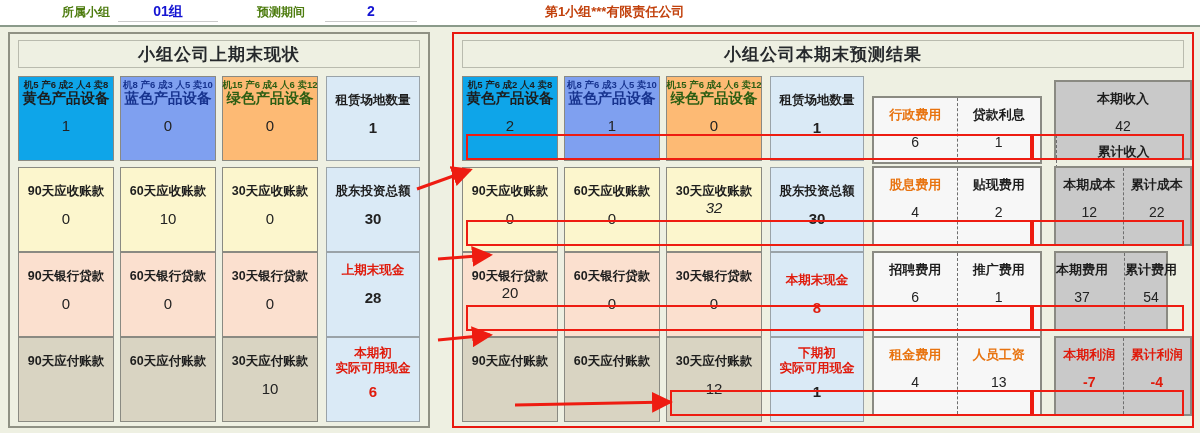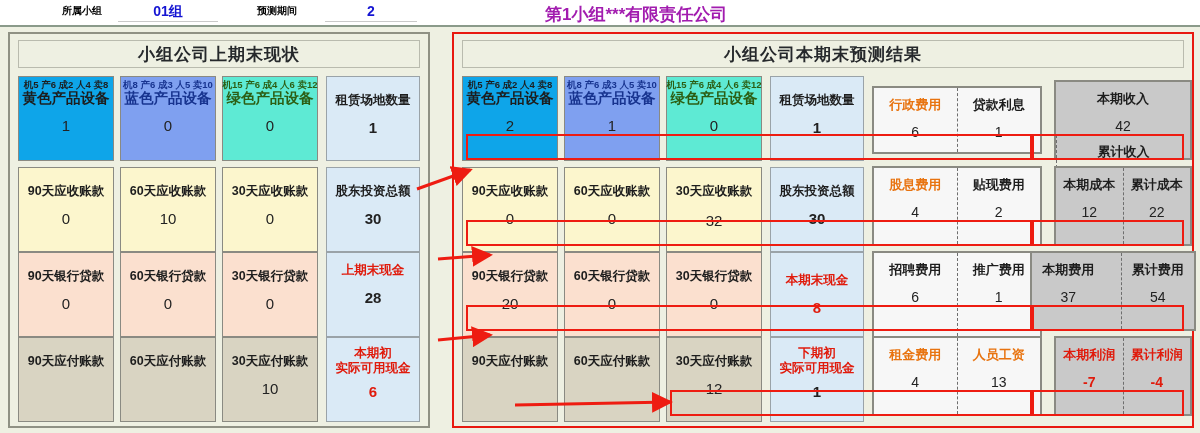--- a/index.html
+++ b/index.html
@@ -15,34 +15,34 @@
   .topbar {
     position: absolute; left: 0; top: 0; width: 1200px; height: 26px;
     background: #ffffff;
   }
   .topbar-rule {
     position: absolute; left: 0; top: 25px; width: 1200px; height: 2px;
     background: #8a9a8a;
   }
   .tb-label {
     position: absolute; top: 4px;
-    font-size: 10px; color: #000000; font-weight: bold;
+    font-size: 12px; color: #4d7c0f; font-weight: bold;
     white-space: nowrap;
   }
   .tb-value {
     position: absolute; top: 3px;
     font-size: 14px; color: #1414d2; font-weight: bold;
     text-align: center; white-space: nowrap;
   }
   .tb-underline {
     position: absolute; top: 21px; height: 1px; background: #c9c9c9;
   }
   .tb-company {
     position: absolute; top: 3px; left: 545px;
-    font-size: 17px; color: #a21caf; font-weight: bold; white-space: nowrap;
+    font-size: 13px; color: #c2410c; font-weight: bold; white-space: nowrap;
   }
 
   
   .page {
     position: absolute; left: 0; top: 27px; width: 1200px; height: 406px;
     background: #eef0e2;
   }
 
   
   .panel {
@@ -84,21 +84,21 @@
   }
   .cell .val {
     font-size: 15px; line-height: 18px; color: #222; margin-top: 4px;
   }
   .cell .val.b   { font-weight: bold; }
   .cell .val.red { color: #e01b0c; font-weight: bold; }
 
   
   .c-yellow { background: #0ea5e9; }
   .c-blue   { background: #7fa0f0; }
-  .c-green  { background: #5eead4; }
+  .c-green  { background: #fdba74; }
   .c-lblue  { background: #daeaf6; border-color: #9aa3a8; }
   .c-cream  { background: #fcf6cd; }
   .c-peach  { background: #fbe0cf; }
   .c-tan    { background: #d9d4c2; }
 
   .t-dark   { color: #1d1d1d; }
   .t-blue   { color: #17338f; }
   .t-green  { color: #2c5e13; }
   .t-red    { color: #e01b0c; }
 
@@ -250,29 +250,29 @@
         <div class="cell c-cream" style="left: 8px; top: 133px; width: 96px; height: 85px;">
           <div class="cap2 t-dark" style="margin-top: 16px; text-align: center;">90天应收账款</div>
           <div class="val" style="margin-top: 11px;">0</div>
         </div>
         <div class="cell c-cream" style="left: 110px; top: 133px; width: 96px; height: 85px;">
           <div class="cap2 t-dark" style="margin-top: 16px; text-align: center;">60天应收账款</div>
           <div class="val" style="margin-top: 11px;">0</div>
         </div>
         <div class="cell c-cream" style="left: 212px; top: 133px; width: 96px; height: 85px;">
           <div class="cap2 t-dark" style="margin-top: 16px; text-align: center;">30天应收账款</div>
-          <div class="val" style="margin-top: 13px;">32</div>
+          <div class="val" style="margin-top: 0; font-style: italic;">32</div>
         </div>
         <div class="cell c-lblue" style="left: 316px; top: 133px; width: 94px; height: 85px;">
           <div class="cap2 t-dark" style="margin-top: 16px; text-align: center;">股东投资总额</div>
           <div class="val b" style="margin-top: 11px;">30</div>
         </div>
         <div class="cell c-peach" style="left: 8px; top: 218px; width: 96px; height: 85px;">
           <div class="cap2 t-dark" style="margin-top: 16px; text-align: center;">90天银行贷款</div>
-          <div class="val" style="margin-top: 11px;">20</div>
+          <div class="val" style="margin-top: 0;">20</div>
         </div>
         <div class="cell c-peach" style="left: 110px; top: 218px; width: 96px; height: 85px;">
           <div class="cap2 t-dark" style="margin-top: 16px; text-align: center;">60天银行贷款</div>
           <div class="val" style="margin-top: 11px;">0</div>
         </div>
         <div class="cell c-peach" style="left: 212px; top: 218px; width: 96px; height: 85px;">
           <div class="cap2 t-dark" style="margin-top: 16px; text-align: center;">30天银行贷款</div>
           <div class="val" style="margin-top: 11px;">0</div>
         </div>
         <div class="cell c-lblue" style="left: 316px; top: 218px; width: 94px; height: 85px;">
@@ -290,21 +290,21 @@
         <div class="cell c-tan" style="left: 212px; top: 303px; width: 96px; height: 85px;">
           <div class="cap2 t-dark" style="margin-top: 16px; text-align: center;">30天应付账款</div>
           <div class="val" style="margin-top: 11px;">12</div>
         </div>
         <div class="cell c-lblue" style="left: 316px; top: 303px; width: 94px; height: 85px;">
           <div class="cap2 t-red" style="margin-top: 8px; text-align: center;">下期初<br>实际可用现金</div>
           <div class="val b" style="margin-top: 7px;">1</div>
         </div>
       </div>
     <div id="right-boxes">
-        <div class="moneybox" style="left: 418px; top: 52px; width: 170px; height: 68px;">
+        <div class="moneybox" style="left: 418px; top: 62px; width: 170px; height: 68px;">
           <div class="mb-col">
             <div class="mb-head h-orange">行政费用</div>
             <div class="mb-val">6</div>
           </div>
           <div class="mb-col">
             <div class="mb-head h-black">贷款利息</div>
             <div class="mb-val">1</div>
           </div>
         </div>
         <div class="moneybox" style="left: 418px; top: 132px; width: 170px; height: 80px;">
@@ -350,21 +350,21 @@
         <div class="moneybox gray" style="left: 600px; top: 132px; width: 138px; height: 80px;">
           <div class="mb-col">
             <div class="mb-head h-black">本期成本</div>
             <div class="mb-val">12</div>
           </div>
           <div class="mb-col">
             <div class="mb-head h-black">累计成本</div>
             <div class="mb-val">22</div>
           </div>
         </div>
-        <div class="moneybox gray" style="left: 576px; top: 217px; width: 166px; height: 80px; gap: 16px;">
+        <div class="moneybox gray" style="left: 600px; top: 217px; width: 114px; height: 80px; gap: 16px;">
           <div class="mb-col">
             <div class="mb-head h-black">本期费用</div>
             <div class="mb-val">37</div>
           </div>
           <div class="mb-col">
             <div class="mb-head h-black">累计费用</div>
             <div class="mb-val">54</div>
           </div>
         </div>
         <div class="moneybox gray" style="left: 600px; top: 302px; width: 138px; height: 80px;">

